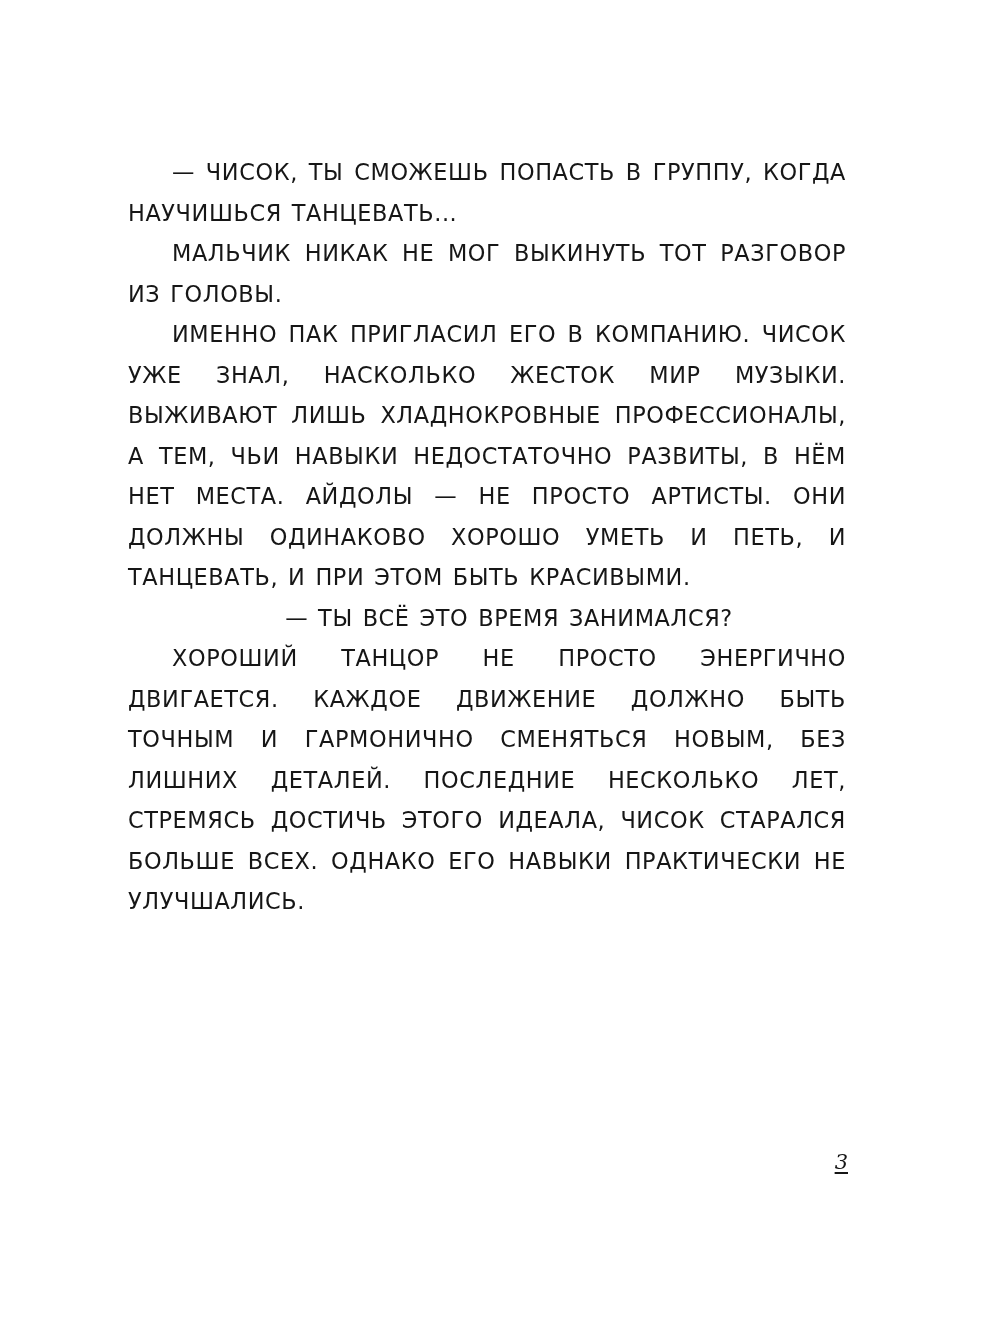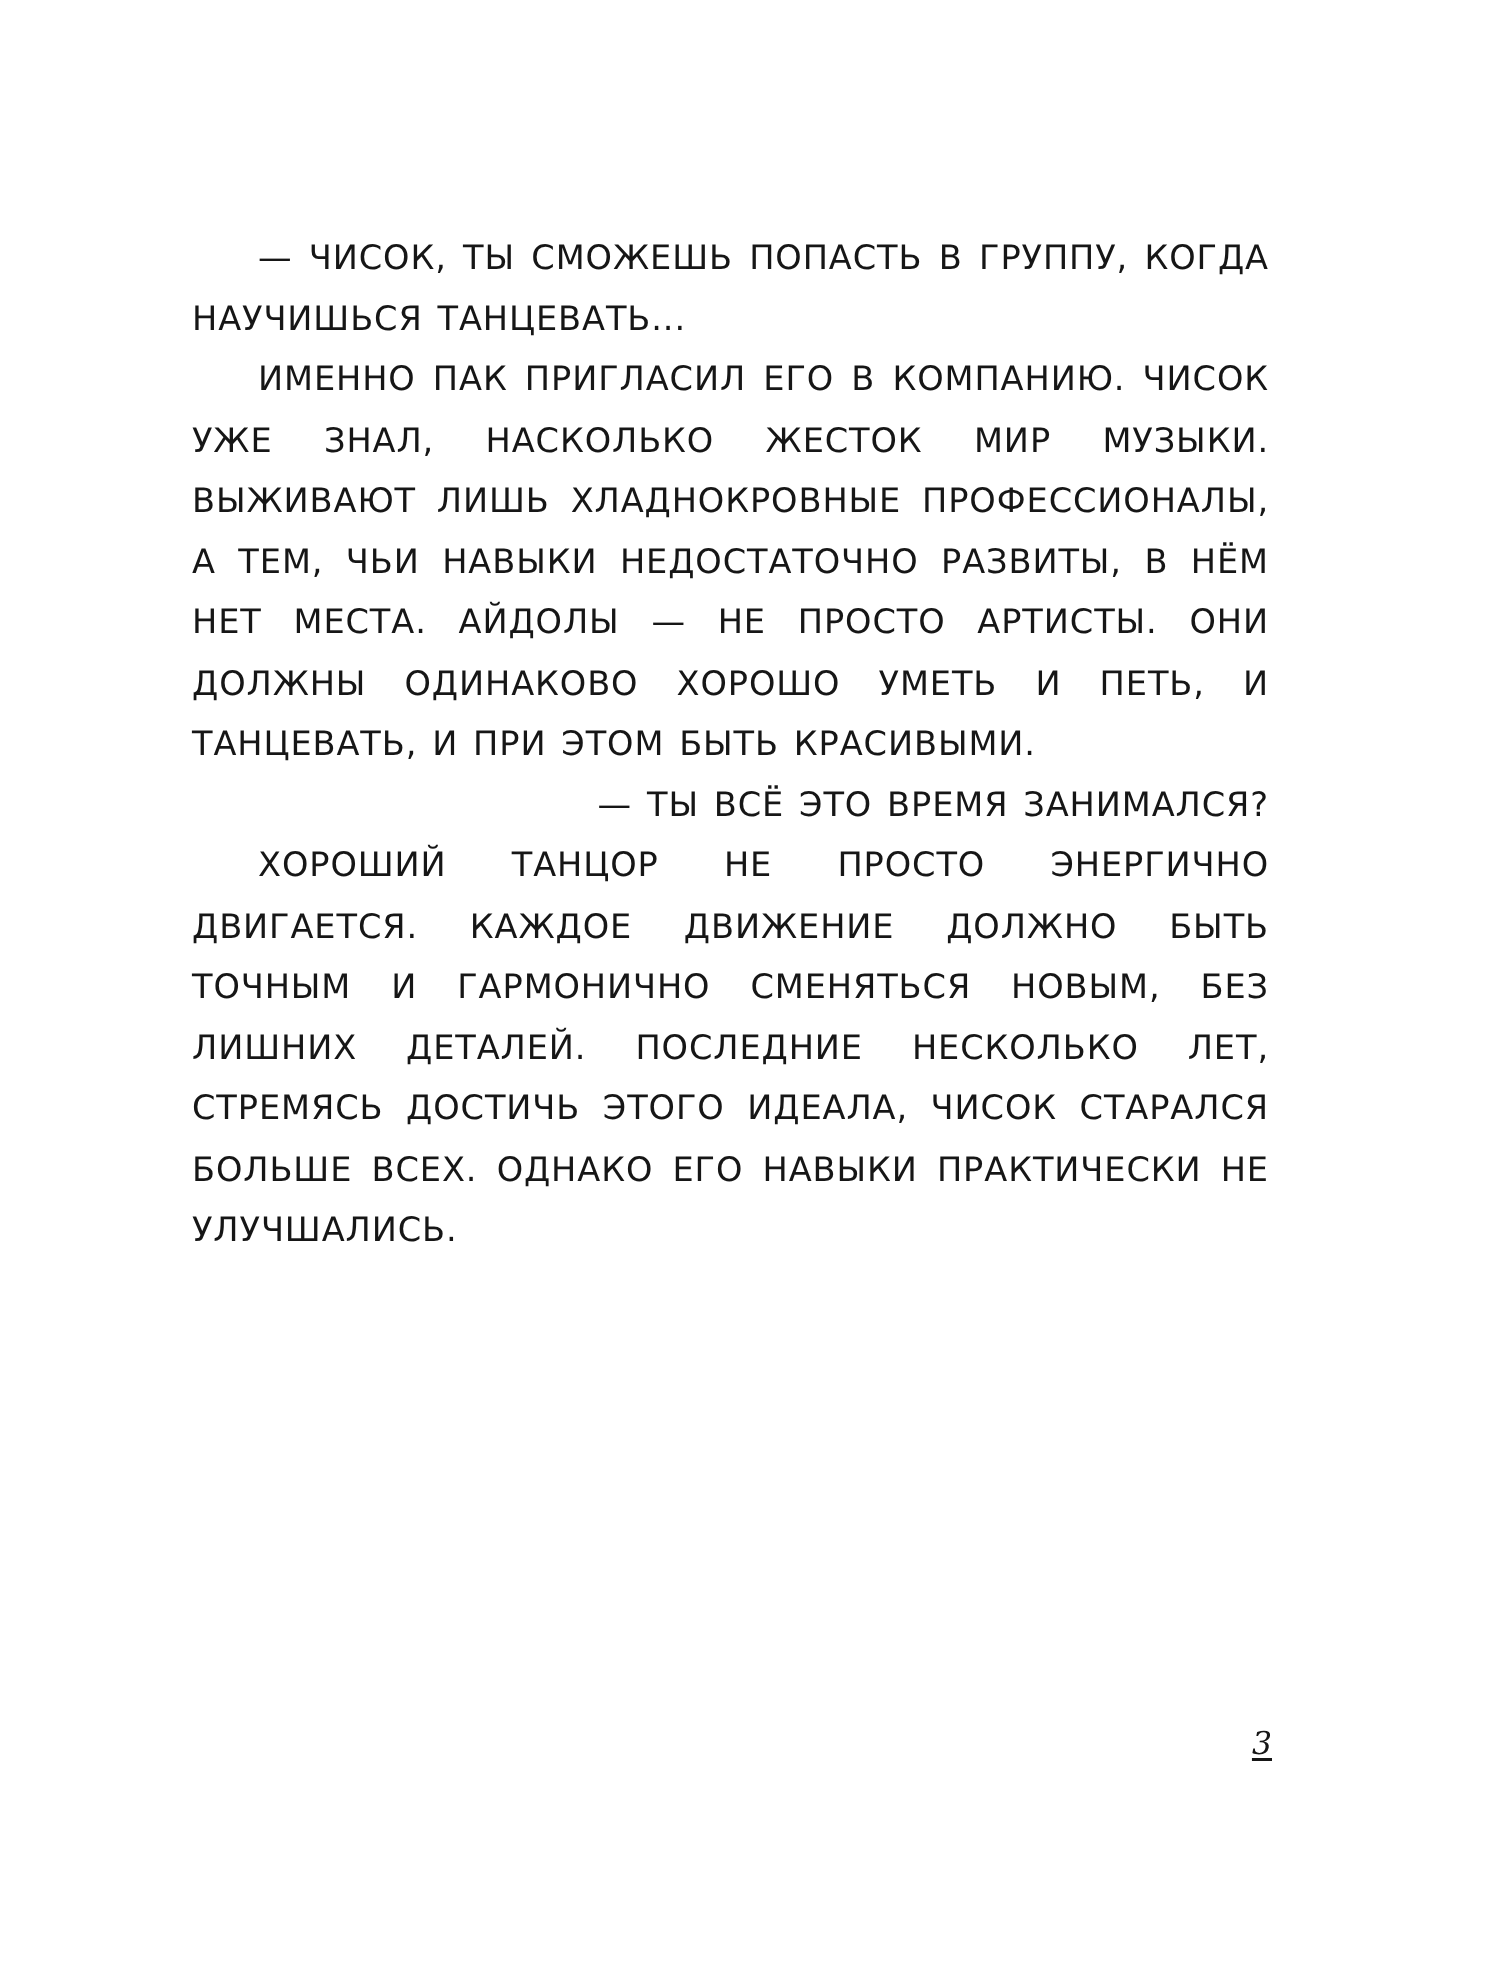--- a/index.html
+++ b/index.html
@@ -36,41 +36,42 @@
     text-align: justify;
     text-transform: uppercase;
     font-weight: 400;
     color: #161616;
     font-family: "DejaVu Sans", sans-serif;
   }
   .para.indent {
     text-indent: 44px;
   }
   .para.short {
-    text-align: right;
+    text-align: center;
   }
   .page-number {
     position: absolute;
     right: 152px;
     top: 1150px;
     font-family: "DejaVu Serif", serif;
     font-style: italic;
     font-size: 21px;
     color: #161616;
     text-decoration: underline;
     text-underline-offset: 3px;
   }
 </style>
 </head>
 <body>
 
 <div class="page">
 
   <div class="text-block">
     <p class="para indent">— Чисок, ты сможешь попасть в группу, когда научишься танцевать...</p>
+    <p class="para indent">Мальчик никак не мог выкинуть тот разговор из головы.</p>
     <p class="para indent">Именно Пак пригласил его в компанию. Чисок уже знал, насколько жесток мир музыки. Выживают лишь хладнокровные профессионалы, а тем, чьи навыки недостаточно развиты, в нём нет места. Айдолы — не просто артисты. Они должны одинаково хорошо уметь и петь, и танцевать, и при этом быть красивыми.</p>
     <p class="para indent short">— Ты всё это время занимался?</p>
     <p class="para indent">Хороший танцор не просто энергично двигается. Каждое движение должно быть точным и гармонично сменяться новым, без лишних деталей. Последние несколько лет, стремясь достичь этого идеала, Чисок старался больше всех. Однако его навыки практически не улучшались.</p>
   </div>
 
   <div class="page-number">3</div>
 
 </div>
 
 </body></html>

